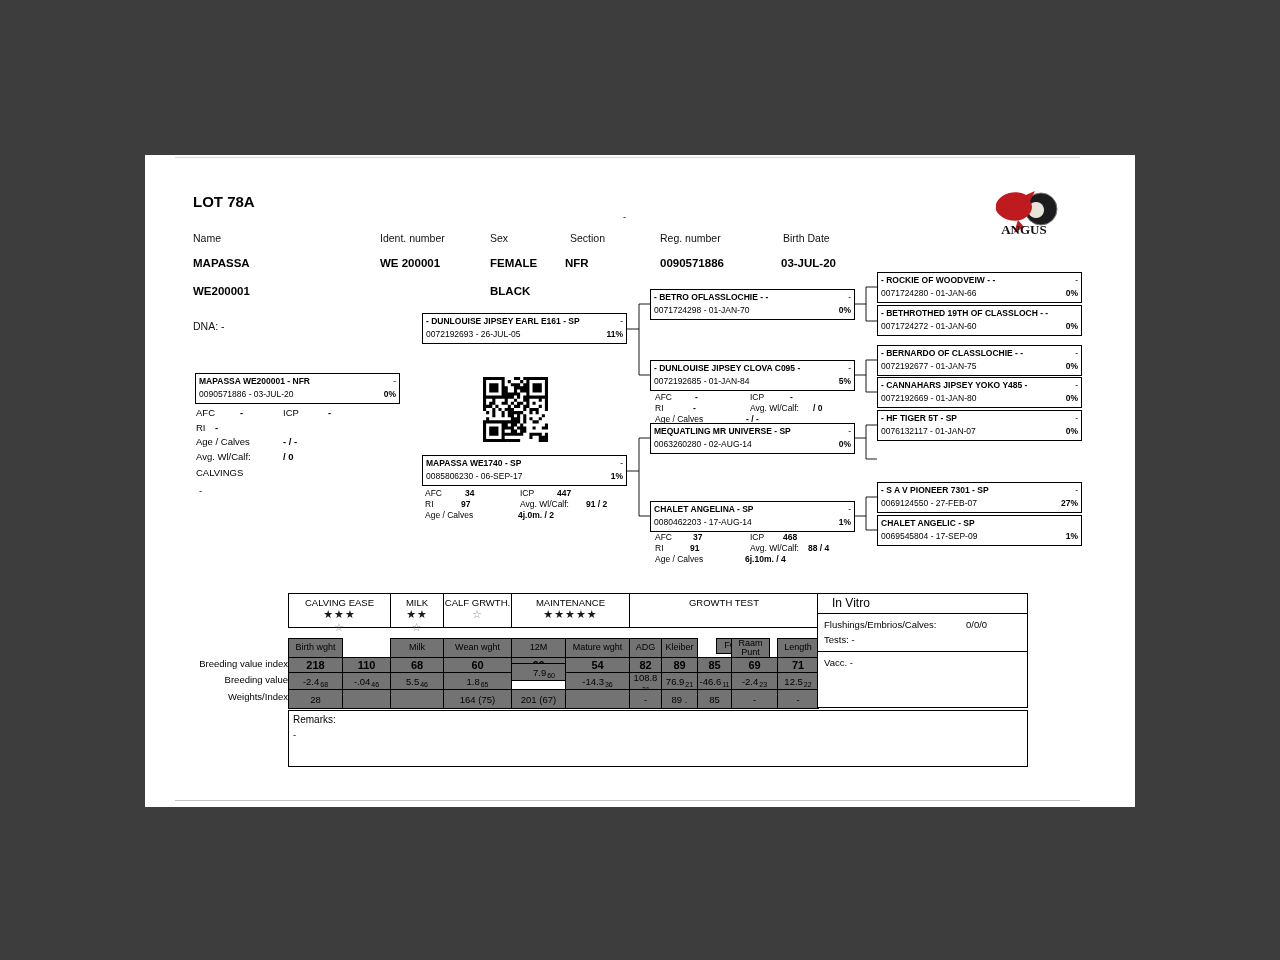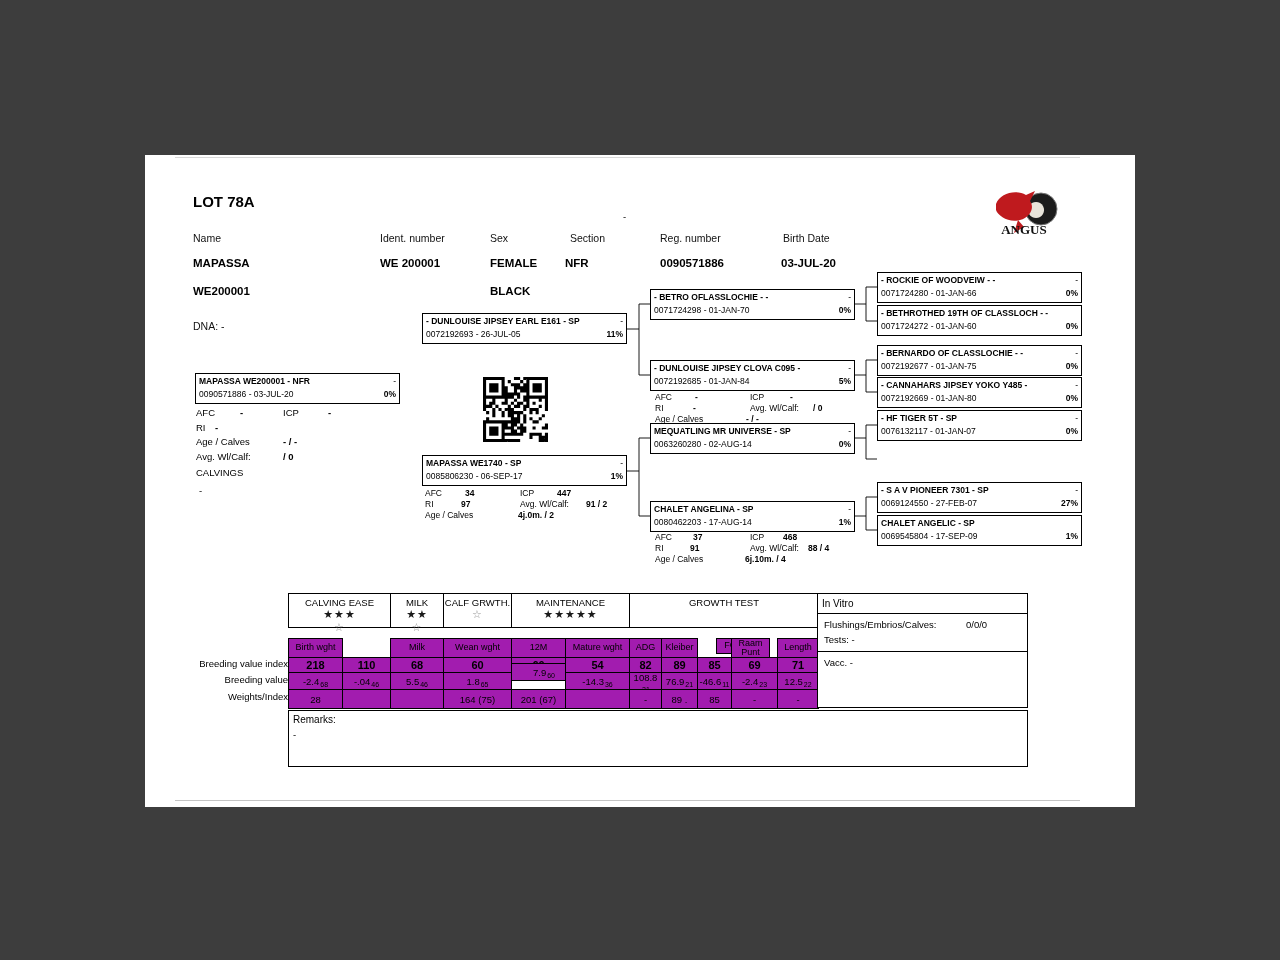--- a/index.html
+++ b/index.html
@@ -17,21 +17,21 @@
   .pn{font-weight:bold;overflow:hidden;margin-right:3px}
   .pct{font-weight:bold}
   .conn{position:absolute;left:0;top:0;pointer-events:none}
   .qr{position:absolute;left:338px;top:222px;width:65px;height:65px}
   .logo{position:absolute;left:845px;top:33px;width:72px;height:60px}
   .gtable{position:absolute;left:143px;top:438px;width:531px;height:115px}
   .tgroup{position:absolute;top:0;height:35px;border:1px solid #000;text-align:center;font-size:9.5px;padding-top:3px;background:#fff}
   .gstars{font-size:11px;letter-spacing:1px;line-height:13px}
   .sf{color:#1a1a1a}
   .se{color:#999}
-  .tcell{position:absolute;border:1px solid #000;display:flex;align-items:center;justify-content:center;text-align:center;background:#a21caf;white-space:nowrap}
+  .tcell{position:absolute;border:1px solid #000;display:flex;align-items:center;justify-content:center;text-align:center;background:#737373;white-space:nowrap}
   .th{font-size:9px;line-height:9.5px;white-space:normal}
   .ti{font-size:11px;font-weight:bold}
   .tv{font-size:9.5px}
   .tw{font-size:9.5px}
   .acc{font-size:7px;margin-left:1px;position:relative;top:3px}
   .rowlab{position:absolute;left:7px;width:136px;text-align:right;font-size:9.5px;white-space:nowrap}
   .panel{position:absolute;border:1px solid #000;background:#fff}
   .hline{position:absolute;height:1px;background:#000}
   .grayline{position:absolute;height:1px}
 </style>
@@ -396,21 +396,21 @@
       <div class="tcell tw" style="left: 223px; top: 96px; width: 55px; height: 20px;">201 (67)</div>
       <div class="tcell tw" style="left: 277px; top: 96px; width: 65px; height: 20px;"></div>
       <div class="tcell tw" style="left: 341px; top: 96px; width: 33px; height: 20px;">-</div>
       <div class="tcell tw" style="left: 373px; top: 96px; width: 37px; height: 20px;">89 .</div>
       <div class="tcell tw" style="left: 409px; top: 96px; width: 35px; height: 20px;">85</div>
       <div class="tcell tw" style="left: 443px; top: 96px; width: 47px; height: 20px;">-</div>
       <div class="tcell tw" style="left: 489px; top: 96px; width: 42px; height: 20px;">-</div>
     </div>
 
   <div class="panel" style="left:672px;top:438px;width:211px;height:115px">
-    <span class="t" style="left:4px;top:4px;font-size:10px">In Vitro</span>
+    <span class="t" style="left:14px;top:4px;font-size:12px">In Vitro</span>
     <div class="hline" style="left:0;top:19px;width:209px;background:#000"></div>
     <span class="t" style="left:6px;top:25px">Flushings/Embrios/Calves:</span>
     <span class="t" style="left:148px;top:25px">0/0/0</span>
     <span class="t" style="left:6px;top:40px">Tests: -</span>
     <div class="hline" style="left:0;top:57px;width:209px;background:#000"></div>
     <span class="t" style="left:6px;top:63px">Vacc. -</span>
   </div>
 
   <div class="panel" style="left:143px;top:555px;width:740px;height:57px">
     <span class="t" style="left:4px;top:3px;font-size:10px">Remarks:</span>

